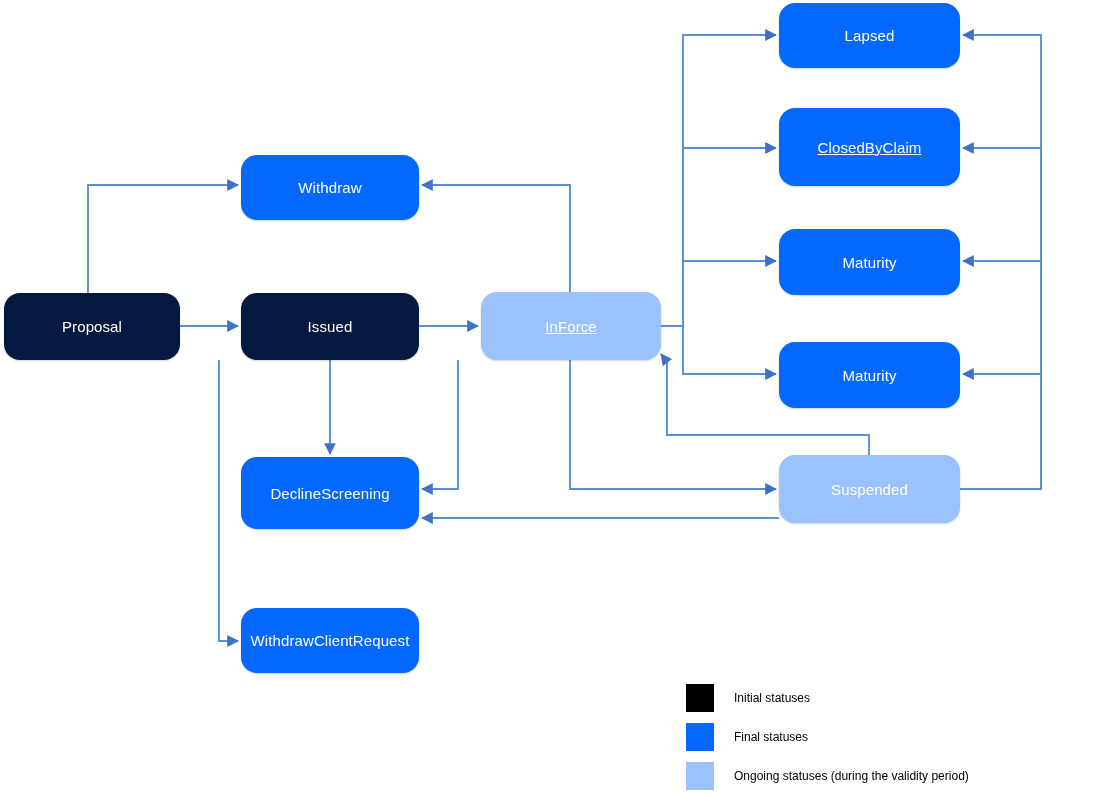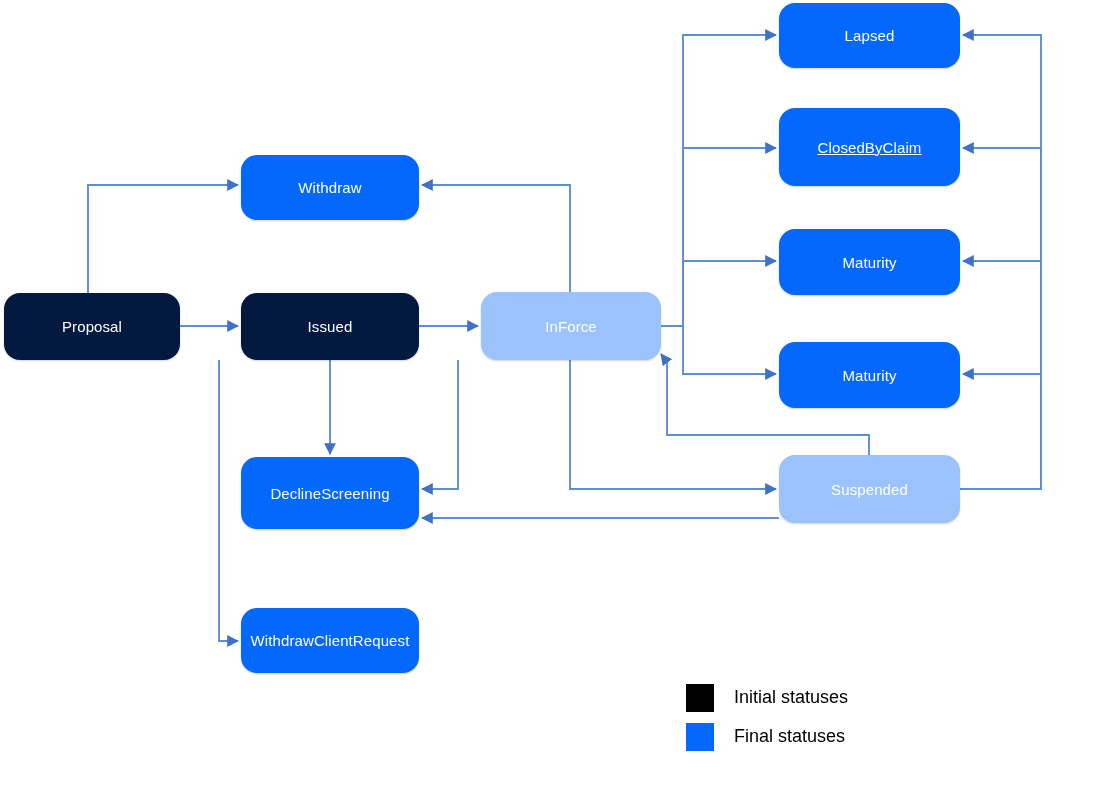--- a/index.html
+++ b/index.html
@@ -60,21 +60,21 @@
     align-items: center;
     height: 39px;
   }
   .legend-swatch {
     width: 28px;
     height: 28px;
     flex: 0 0 28px;
   }
   .legend-text {
     margin-left: 20px;
-    font-size: 18px;
+    font-size: 12px;
     color: #000000;
     white-space: nowrap;
   }
 </style>
 </head>
 <body>
 
 <div id="canvas">
 
   <svg id="edges" viewBox="0 0 1113 798" width="1113" height="798" xmlns="http://www.w3.org/2000/svg">
@@ -125,21 +125,21 @@
     </g>
   </svg>
 
   <div id="node-layer">
       <div class="node initial" style="left: 4px; top: 293px; width: 176px; height: 67px;">
         <span class="node-label">Proposal</span>
       </div>
       <div class="node initial" style="left: 241px; top: 293px; width: 178px; height: 67px;">
         <span class="node-label">Issued</span>
       </div>
-      <div class="node ongoing" style="left: 481px; top: 292px; width: 180px; height: 68px;">
+      <div class="node ongoing" style="left: 481px; top: 292px; width: 180px; height: 68px; text-decoration: underline;">
         <span class="node-label">InForce</span>
       </div>
       <div class="node final" style="left: 241px; top: 155px; width: 178px; height: 65px;">
         <span class="node-label">Withdraw</span>
       </div>
       <div class="node final" style="left: 241px; top: 457px; width: 178px; height: 72px;">
         <span class="node-label">DeclineScreening</span>
       </div>
       <div class="node final" style="left: 241px; top: 608px; width: 178px; height: 65px;">
         <span class="node-label">WithdrawClientRequest</span>
@@ -163,15 +163,19 @@
 
   <div id="legend">
       <div class="legend-row">
         <span class="legend-swatch" style="background: rgb(0, 0, 0);"></span>
         <span class="legend-text">Initial statuses</span>
       </div>
       <div class="legend-row">
         <span class="legend-swatch" style="background: rgb(5, 104, 253);"></span>
         <span class="legend-text">Final statuses</span>
       </div>
+      <div class="legend-row">
+        <span class="legend-swatch" style="background: rgb(156, 194, 252);"></span>
+        <span class="legend-text">Ongoing statuses (during the validity period)</span>
+      </div>
     </div>
 
 </div>
 
 </body></html>

